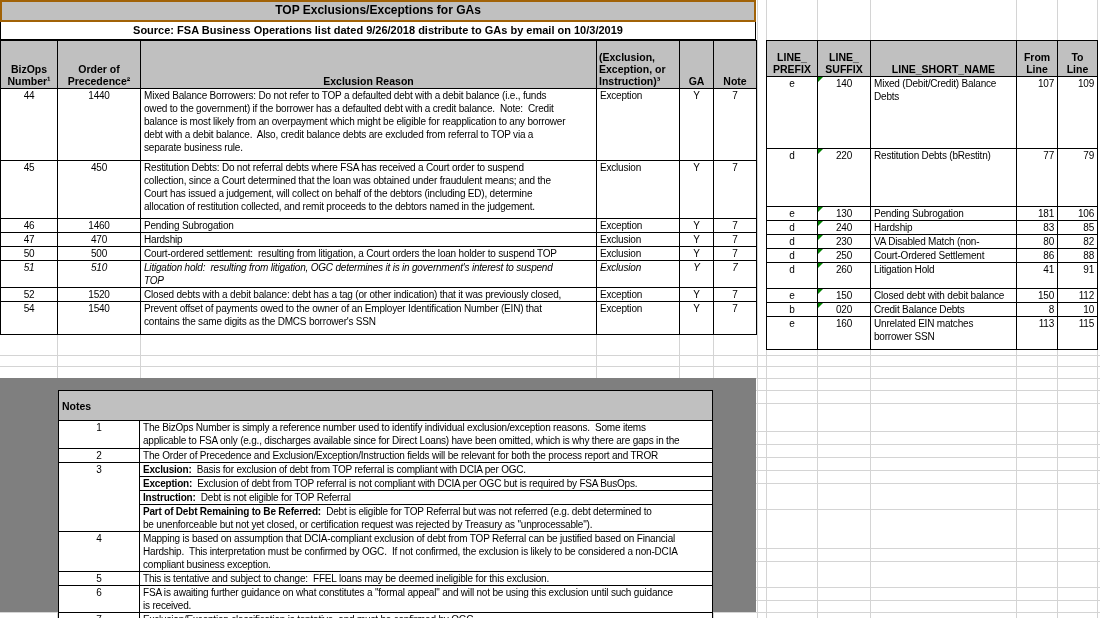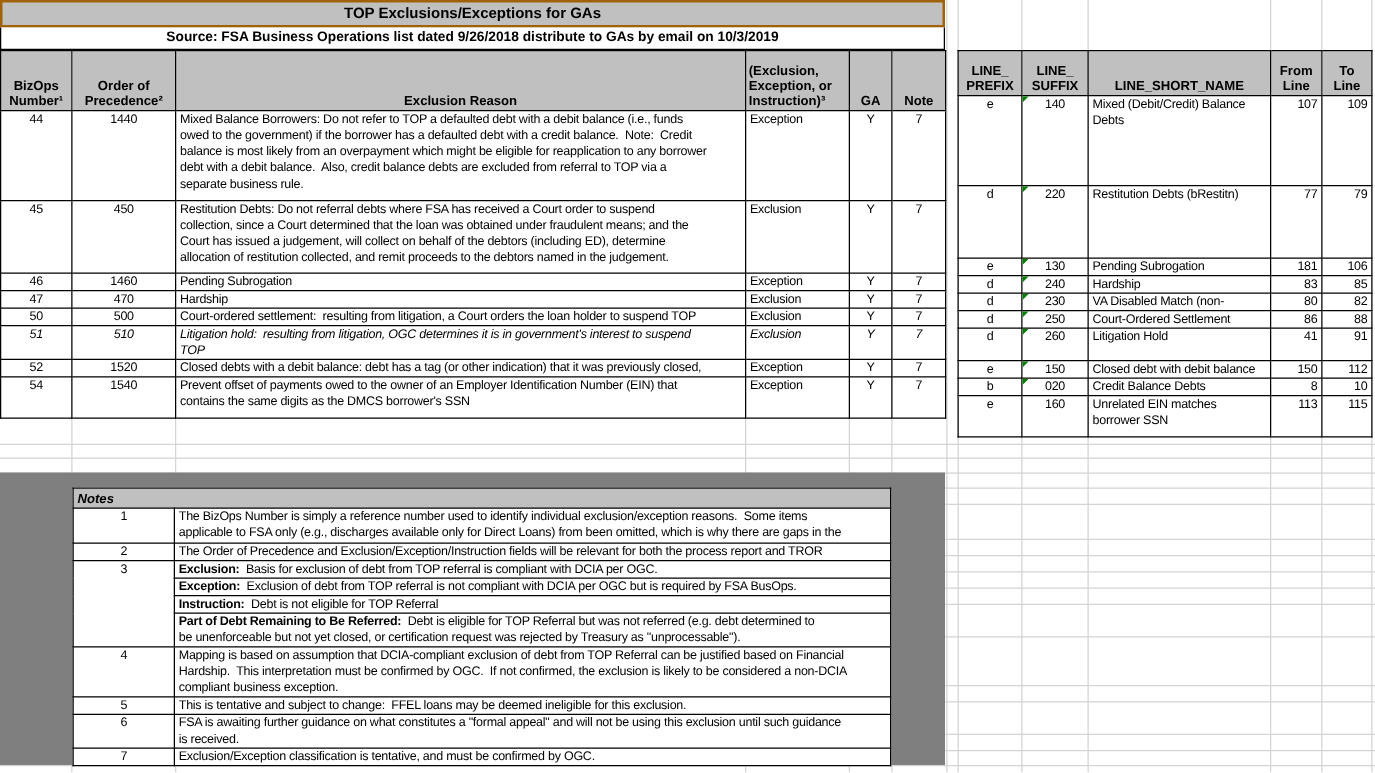--- a/index.html
+++ b/index.html
@@ -284,29 +284,29 @@
         </tr>
       </tbody>
   </table>
 
   <table class="xl" id="notes-table">
     <colgroup>
         <col style="width: 81px;">
         <col style="width: 573px;">
       </colgroup>
     <thead>
-        <tr style="height: 16px; font-style: italic;">
+        <tr style="height: 30px;">
           <th colspan="2">Notes</th>
         </tr>
       </thead>
     <tbody>
         <tr style="height: 28px;">
           <td class="ctr">1</td>
           <td class="pre">The BizOps Number is simply a reference number used to identify individual exclusion/exception reasons.  Some items
-applicable to FSA only (e.g., discharges available only for Direct Loans) from been omitted, which is why there are gaps in the</td>
+applicable to FSA only (e.g., discharges available since for Direct Loans) have been omitted, which is why there are gaps in the</td>
         </tr>
         <tr style="height: 13px;">
           <td class="ctr">2</td>
           <td class="pre">The Order of Precedence and Exclusion/Exception/Instruction fields will be relevant for both the process report and TROR</td>
         </tr>
         <tr style="height: 13px;">
           <td class="ctr" rowspan="4">3</td>
           <td class="pre"><b class="nbold">Exclusion:</b><span>  Basis for exclusion of debt from TOP referral is compliant with DCIA per OGC.</span></td>
         </tr>
         <tr style="height: 13px;">

